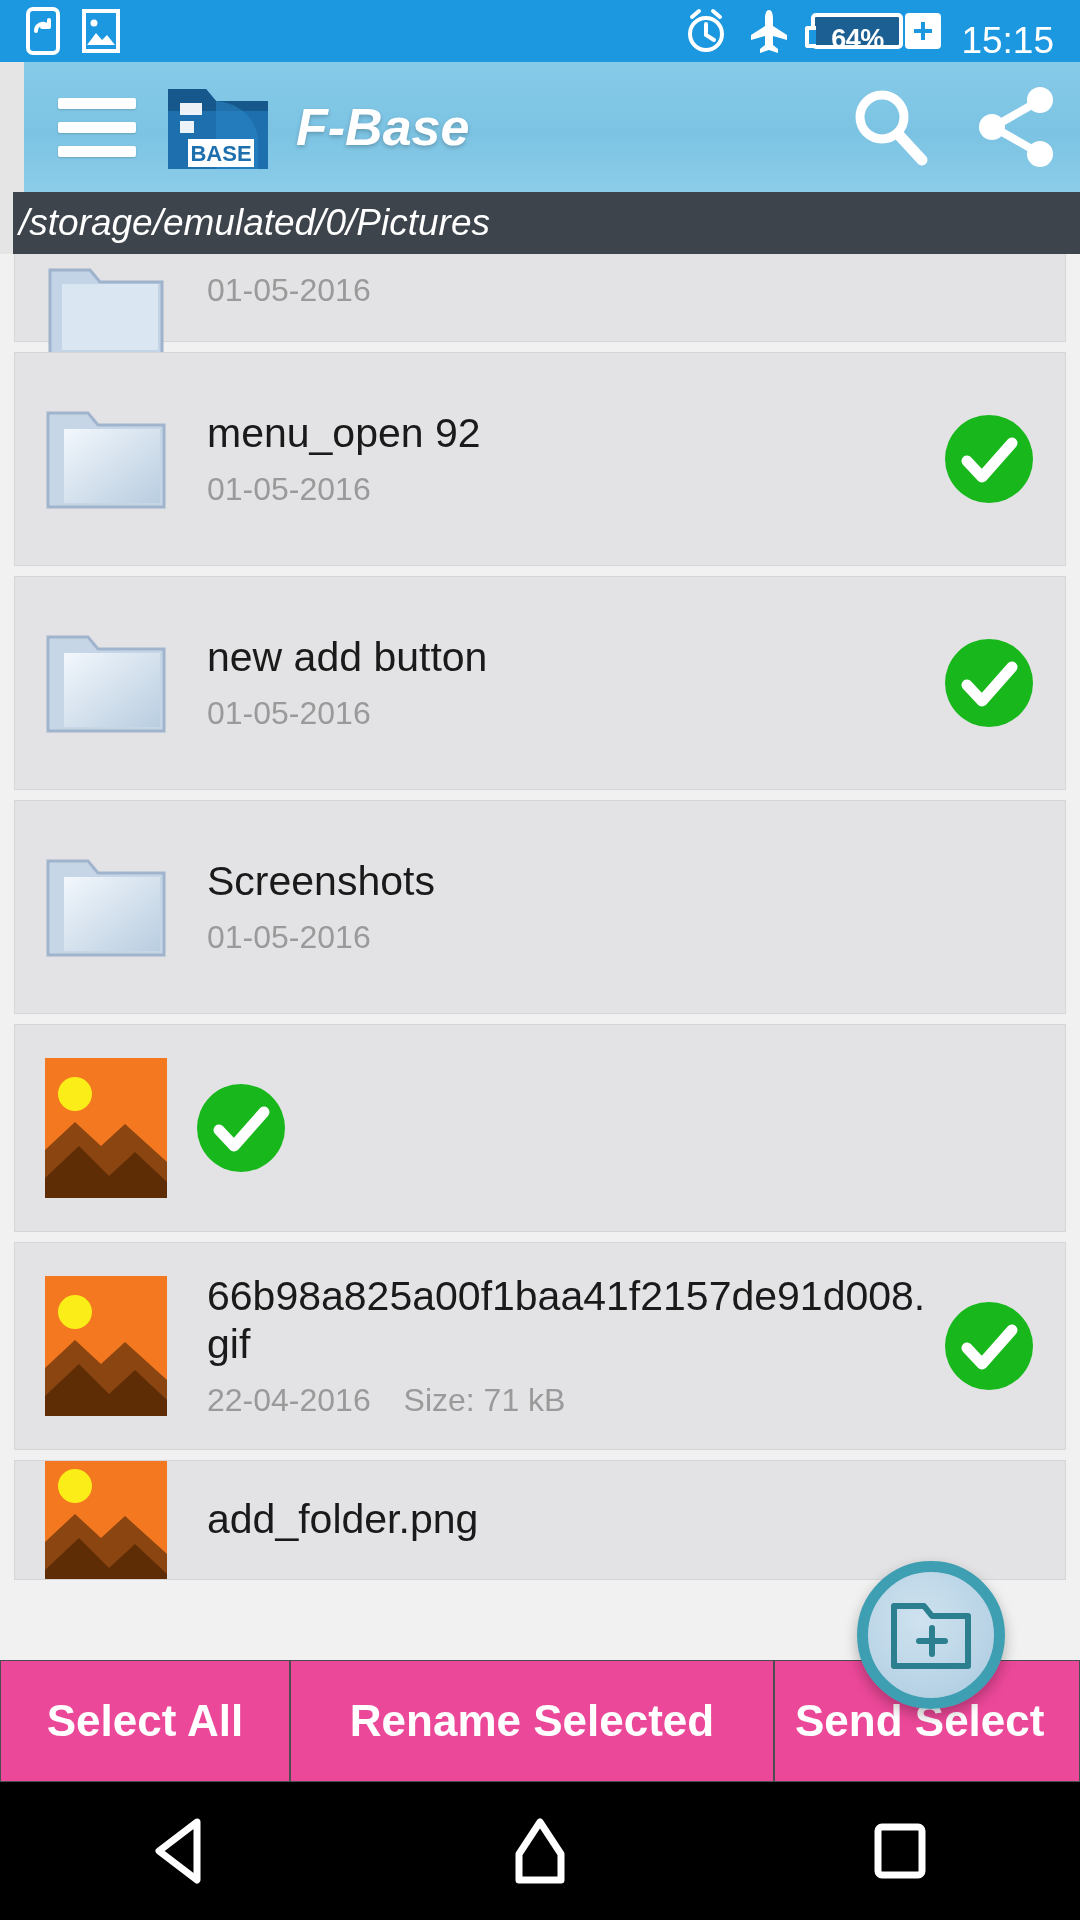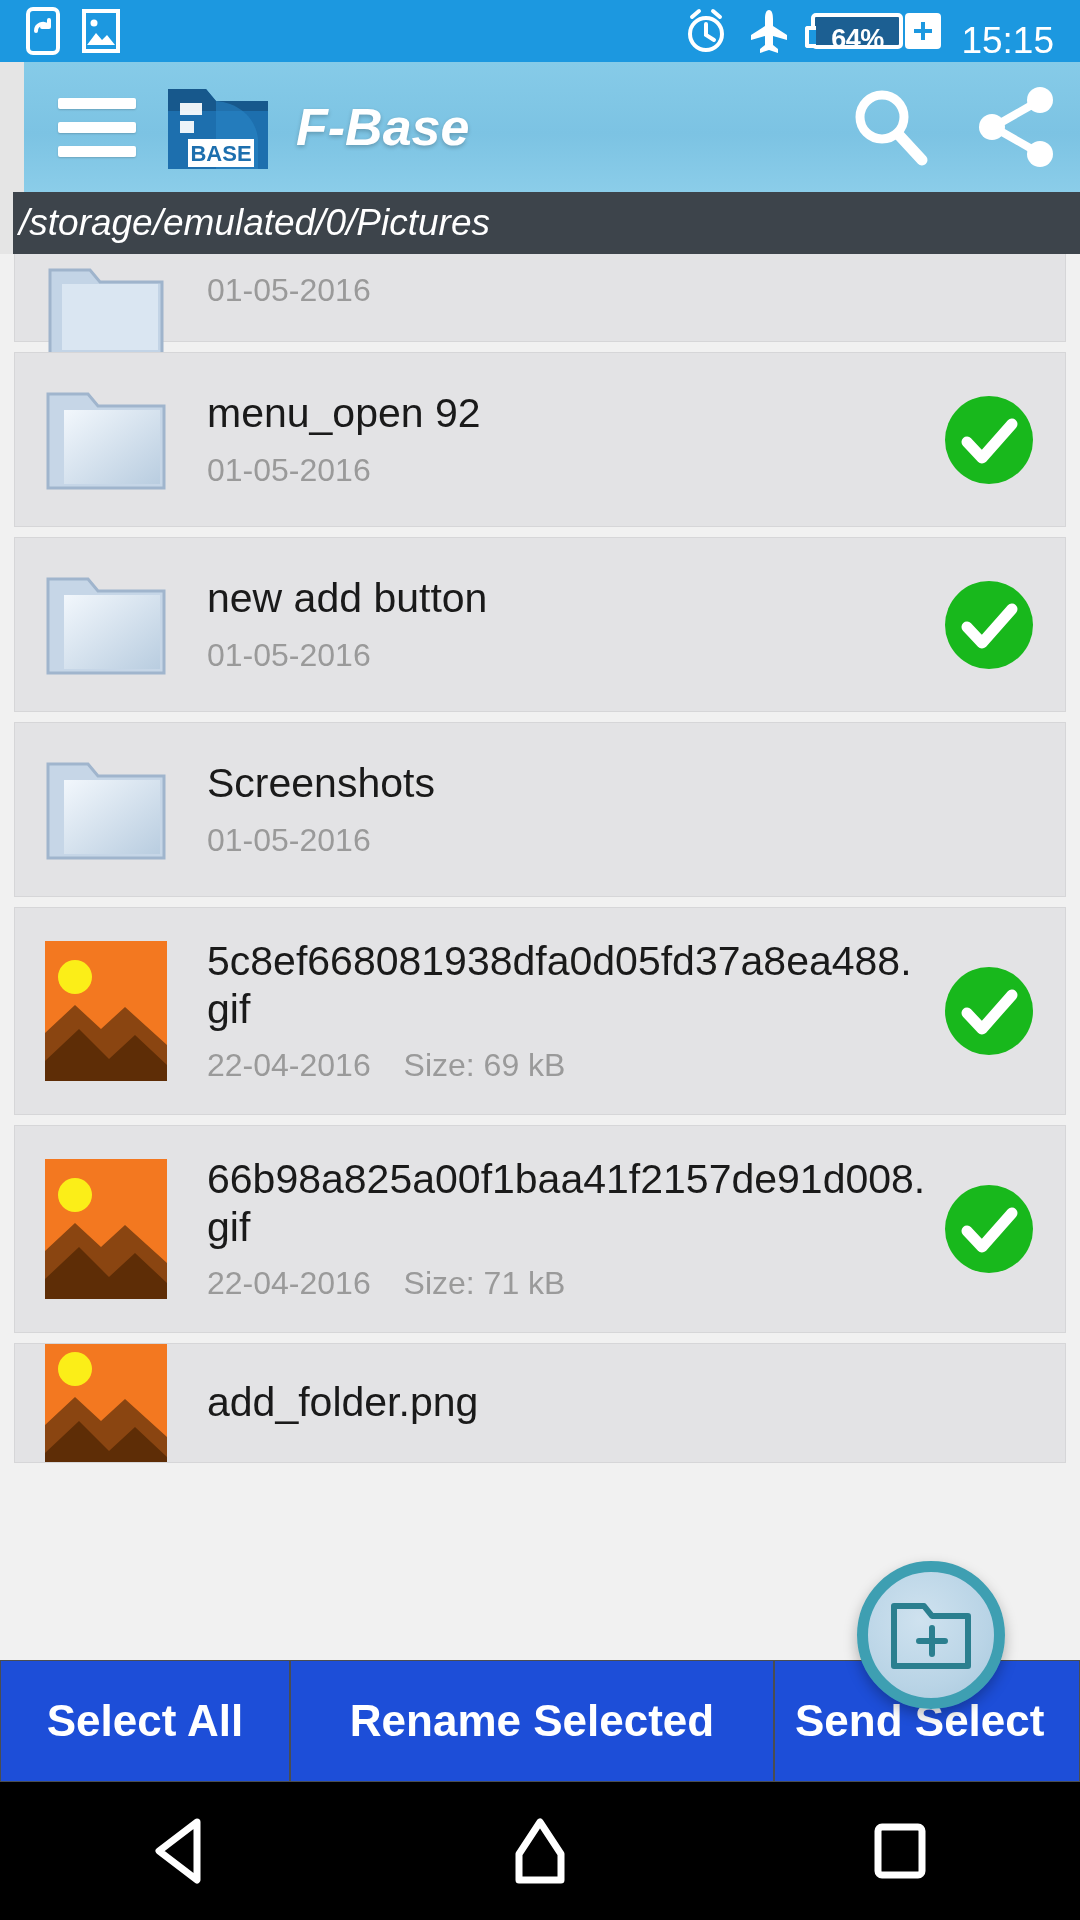--- a/index.html
+++ b/index.html
@@ -73,21 +73,21 @@
   
   .list {
     position: absolute; top: 254px; left: 0; width: 1080px; height: 1410px;
     background: #f1f1f1; overflow: hidden;
   }
   .row {
     position: relative; width: 1052px; margin: 0 18px 10px 14px;
     background: #e3e3e5; border: 1px solid #d6d6d8;
     display: flex; align-items: center; padding: 0 16px;
   }
-  .row.folder { height: 175px; }
+  .row.folder { height: 214px; }
   .row.file2 { height: 208px; }
   .row.first { height: 88px; margin-top: 0; border-top: none; align-items: flex-start; }
   .row.last { height: 120px; overflow: hidden; margin-bottom: 0; }
 
   .thumb { width: 150px; flex: 0 0 150px; display: flex; align-items: center; justify-content: center; }
   .rowtext { flex: 1 1 auto; padding-left: 26px; min-width: 0; }
   .fname {
     font-size: 41px; color: #1a1a1a; line-height: 1.15;
     word-break: break-all; font-weight: normal;
   }
@@ -113,21 +113,21 @@
     box-shadow: 0 6px 14px rgba(0,0,0,.28);
     z-index: 30;
   }
 
   
   .actionbar {
     position: absolute; left: 0; top: 1660px; width: 1080px; height: 122px;
     display: flex; z-index: 20;
   }
   .act {
-    background: #1d4ed8; color: #fff; font-size: 44px; font-weight: bold;
+    background: #ec4899; color: #fff; font-size: 44px; font-weight: bold;
     display: flex; align-items: center; justify-content: center;
     border: 1px solid #4a4d50; white-space: nowrap; overflow: hidden;
   }
   .act.a1 { width: 290px; }
   .act.a2 { width: 484px; }
   .act.a3 { width: 306px; justify-content: flex-start; padding-left: 20px; }
 
   
   .navbar {
     position: absolute; left: 0; top: 1782px; width: 1080px; height: 138px;
@@ -307,27 +307,20 @@
 
     <div class="row file2">
       <div class="thumb">
         <svg width="122" height="140" viewBox="0 0 122 140">
           <rect width="122" height="140" fill="#f37820"></rect>
           <circle cx="30" cy="36" r="17" fill="#fbee18"></circle>
           <path d="M0 92l30-28 26 24 24-22 42 38v36H0z" fill="#8a4511"></path>
           <path d="M0 120l34-32 30 30 26-24 32 30v16H0z" fill="#5e2d06"></path>
         </svg>
       </div>
-      <div class="rowtext">
-        <div class="fname">5c8ef668081938dfa0d05fd37a8ea488.gif</div>
-        <div class="fmeta">
-          <span>22-04-2016</span>
-          <span class="sz">Size: 69 kB</span>
-        </div>
-      </div>
       <div class="check">
         <svg width="96" height="96" viewBox="0 0 96 96">
           <circle cx="48" cy="48" r="44" fill="#18b81c"></circle>
           <path d="M26 50l15 16 30-34" fill="none" stroke="#fff" stroke-width="11" stroke-linecap="round" stroke-linejoin="round"></path>
         </svg>
       </div>
     </div>
 
     <div class="row file2">
       <div class="thumb">

